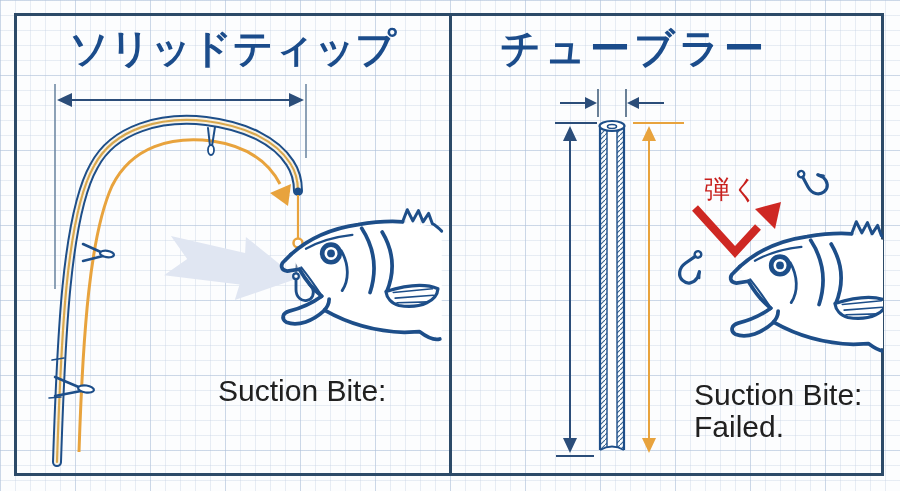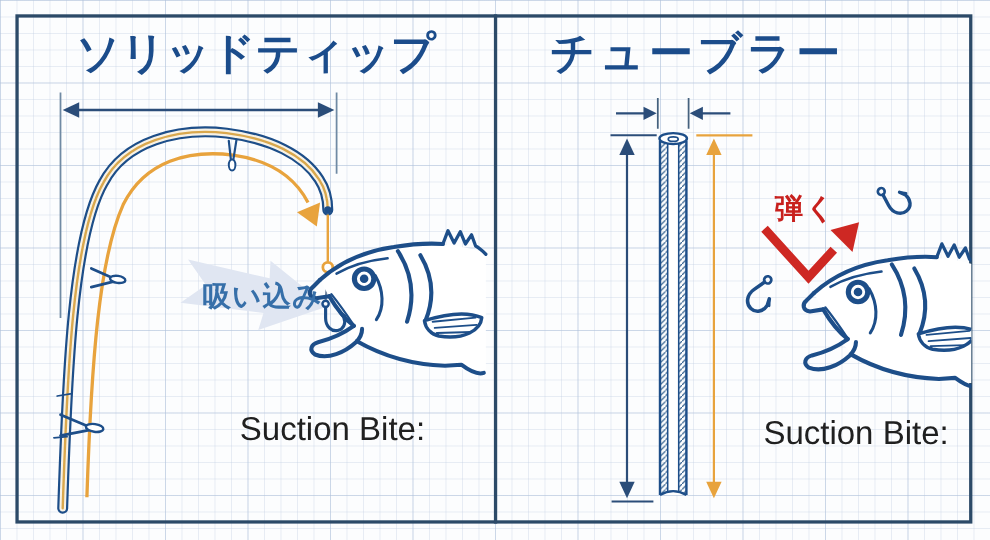--- a/index.html
+++ b/index.html
@@ -29,21 +29,21 @@
   }
   .artwork{position:absolute;left:0;top:0;}
   .title{
     position:absolute;top:21px;
     font-size:40px;font-weight:800;color:#1b4c8b;
     text-align:center;letter-spacing:0px;white-space:nowrap;
   }
   .title-left{left:16px;width:433px;}
   .title-right{left:453px;width:362px;letter-spacing:4px;font-family:Liberation Mono, monospace;}
   .jp-label{
-    position:absolute;font-weight:700;white-space:nowrap;
+    position:absolute;font-weight:400;white-space:nowrap;
   }
   .suction-label{
     left:184px;top:252px;font-size:26px;color:#366fa9;letter-spacing:1px;
   }
   .bounce-label{
     left:704px;top:172px;font-size:26px;color:#c8201d;letter-spacing:2px;
   }
   .caption{
     position:absolute;font-size:30px;line-height:32px;color:#202020;
     font-weight:400;white-space:nowrap;
@@ -185,23 +185,23 @@
 
       <use href="#fishdef" transform="translate(727,218) scale(0.93)"></use>
       <use href="#hook" transform="translate(800,172) rotate(-28) scale(1.2)"></use>
       <use href="#hook" transform="translate(700,253) rotate(55) scale(1.25)"></use>
     </g>
   </svg>
 
   <div class="title title-left">ソリッドティップ</div>
   <div class="title title-right">チューブラー</div>
 
-  <div class="jp-label suction-label">吸い込み</div>
   <div class="jp-label bounce-label">弾く</div>
 
   <div class="caption caption-left">
     <div>Suction Bite:</div>
   </div>
   <div class="caption caption-right">
     <div>Suction Bite:</div>
+    <div>Failed.</div>
   </div>
 
 </div>
 
 </body></html>

